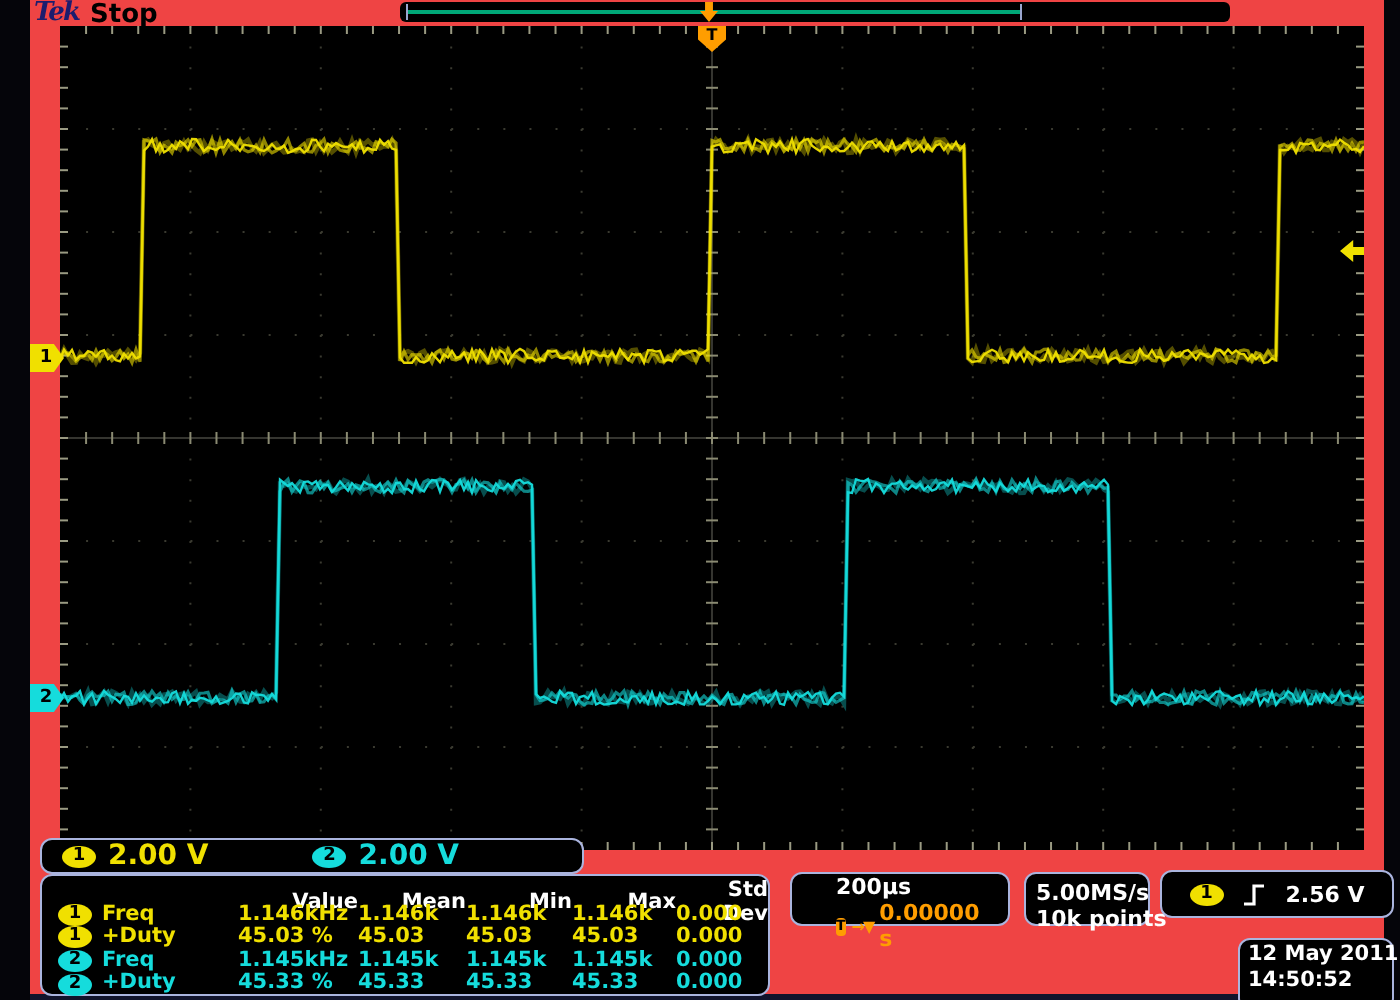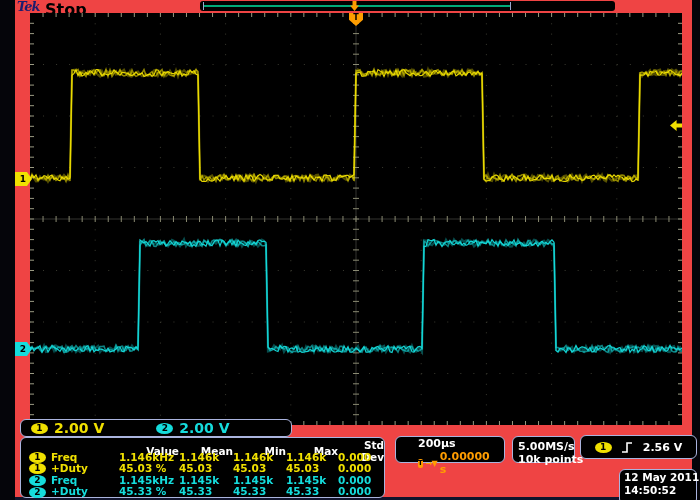--- a/index.html
+++ b/index.html
@@ -10,21 +10,21 @@
     background:#ef4444; overflow:hidden;
     font-weight:bold; color:#fff;
   }
   
   .left-col  { position:absolute; left:0; top:0; width:15px; height:500px; background:#05050a; }
   .right-col { position:absolute; left:692px; top:0; width:8px; height:500px; background:#05050a; }
   .bottom-strip { position:absolute; left:15px; top:497px; width:677px; height:3px; background:#11142c; }
 
   
   .tek-logo { position:absolute; left:17px; top:-1px; font-family:"DejaVu Serif", serif; font-size:13px; font-weight:900; font-style:italic; color:#1c1c6e; letter-spacing:-1px; }
-  .stop-label { position:absolute; left:45px; top:0px; font-size:16px; color:#000; }
+  .stop-label { position:absolute; left:45px; top:0px; font-size:13px; color:#000; }
   .record-bar { position:absolute; left:200px; top:1px; width:415px; height:10px; background:#000; border-radius:3px; }
   .record-line { position:absolute; left:4px; top:4px; width:306px; height:2px; background:#00a878; }
   .record-bracket { position:absolute; top:1px; width:1px; height:8px; background:#9aa6cf; }
   .rb-left { left:3px; } .rb-right { left:310px; }
   .rec-trig-marker { position:absolute; left:150px; top:0px; width:9px; height:10px; background:#ff9d00;
     clip-path:polygon(28% 0,72% 0,72% 45%,100% 45%,50% 100%,0 45%,28% 45%); }
 
   
   .graticule { position:absolute; left:30px; top:13px; width:652px; height:412px; background:#000; }
   #scope-svg { position:absolute; left:0; top:0; }

